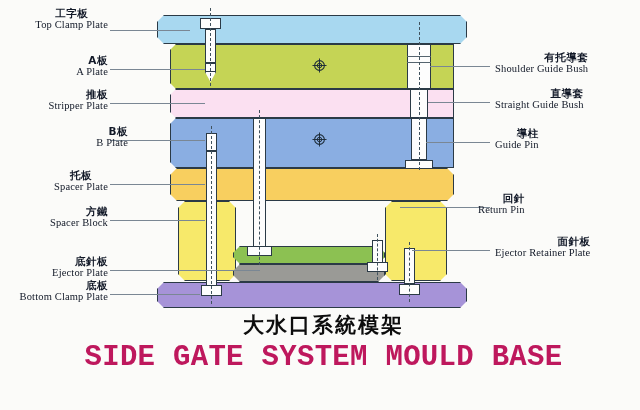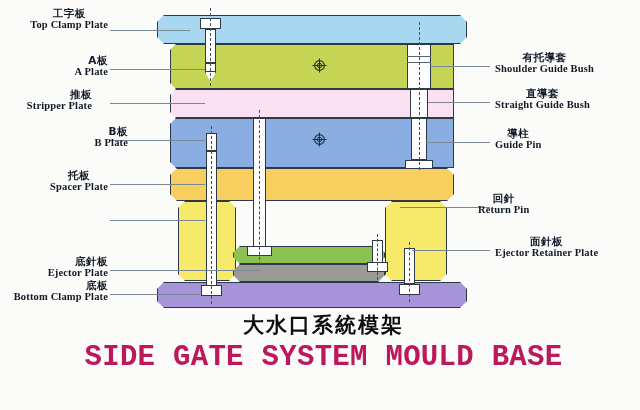--- a/index.html
+++ b/index.html
@@ -6,23 +6,23 @@
   body{
     width:640px;height:410px;overflow:hidden;
     background:#fbfbf9;
     font-family:"Liberation Serif", serif;
   }
   #page{position:relative;width:640px;height:410px;background:#fbfbf9;}
 
   
   .lbl{position:absolute;line-height:1.02;color:#111827;}
   .lbl .cn{font-family:"DejaVu Sans", sans-serif;font-weight:700;font-size:10.5px;letter-spacing:.5px;display:block;}
-  .lbl .en{font-family:"Liberation Serif", serif;font-weight:700;font-size:10.5px;letter-spacing:.15px;display:block;margin-top:1px;}
+  .lbl .en{font-family:"Liberation Serif", serif;font-weight:400;font-size:10.5px;letter-spacing:.15px;display:block;margin-top:1px;}
   .lbl.left{text-align:right;}
-  .lbl.right{text-align:center;}
+  .lbl.right{text-align:right;}
 
   
   .leader{position:absolute;height:0;border-top:1px solid #7a8794;}
 
   
   #diagram{position:absolute;left:0;top:0;width:640px;height:318px;}
   .plate{position:absolute;border:1px solid #2b3a46;box-sizing:border-box;}
   .sq{position:absolute;box-sizing:border-box;}
 
   
@@ -134,31 +134,35 @@
   </div>
 
   <div class="lbl left" style="right:532px;top:8px;text-align:center;">
     <span class="cn">工字板</span>
     <span class="en">Top Clamp Plate</span>
   </div>
   <div class="lbl left" style="right:532px;top:55px;">
     <span class="cn">A板</span>
     <span class="en">A Plate</span>
   </div>
-  <div class="lbl left" style="right:548px;top:89px;">
+  <div class="lbl left" style="right:532px;top:89px;">
     <span class="cn">推板</span>
     <span class="en">Stripper Plate</span>
   </div>
   <div class="lbl left" style="right:512px;top:126px;">
     <span class="cn">B板</span>
     <span class="en">B Plate</span>
   </div>
   <div class="lbl left" style="right:532px;top:170px;text-align:center;">
     <span class="cn">托板</span>
     <span class="en">Spacer Plate</span>
+  </div>
+  <div class="lbl left" style="right:532px;top:206px;">
+    <span class="cn">方鐵</span>
+    <span class="en">Spacer Block</span>
   </div>
   <div class="lbl left" style="right:532px;top:256px;">
     <span class="cn">底針板</span>
     <span class="en">Ejector Plate</span>
   </div>
   <div class="lbl left" style="right:532px;top:280px;text-align:right;">
     <span class="cn">底板</span>
     <span class="en">Bottom Clamp Plate</span>
   </div>
 

